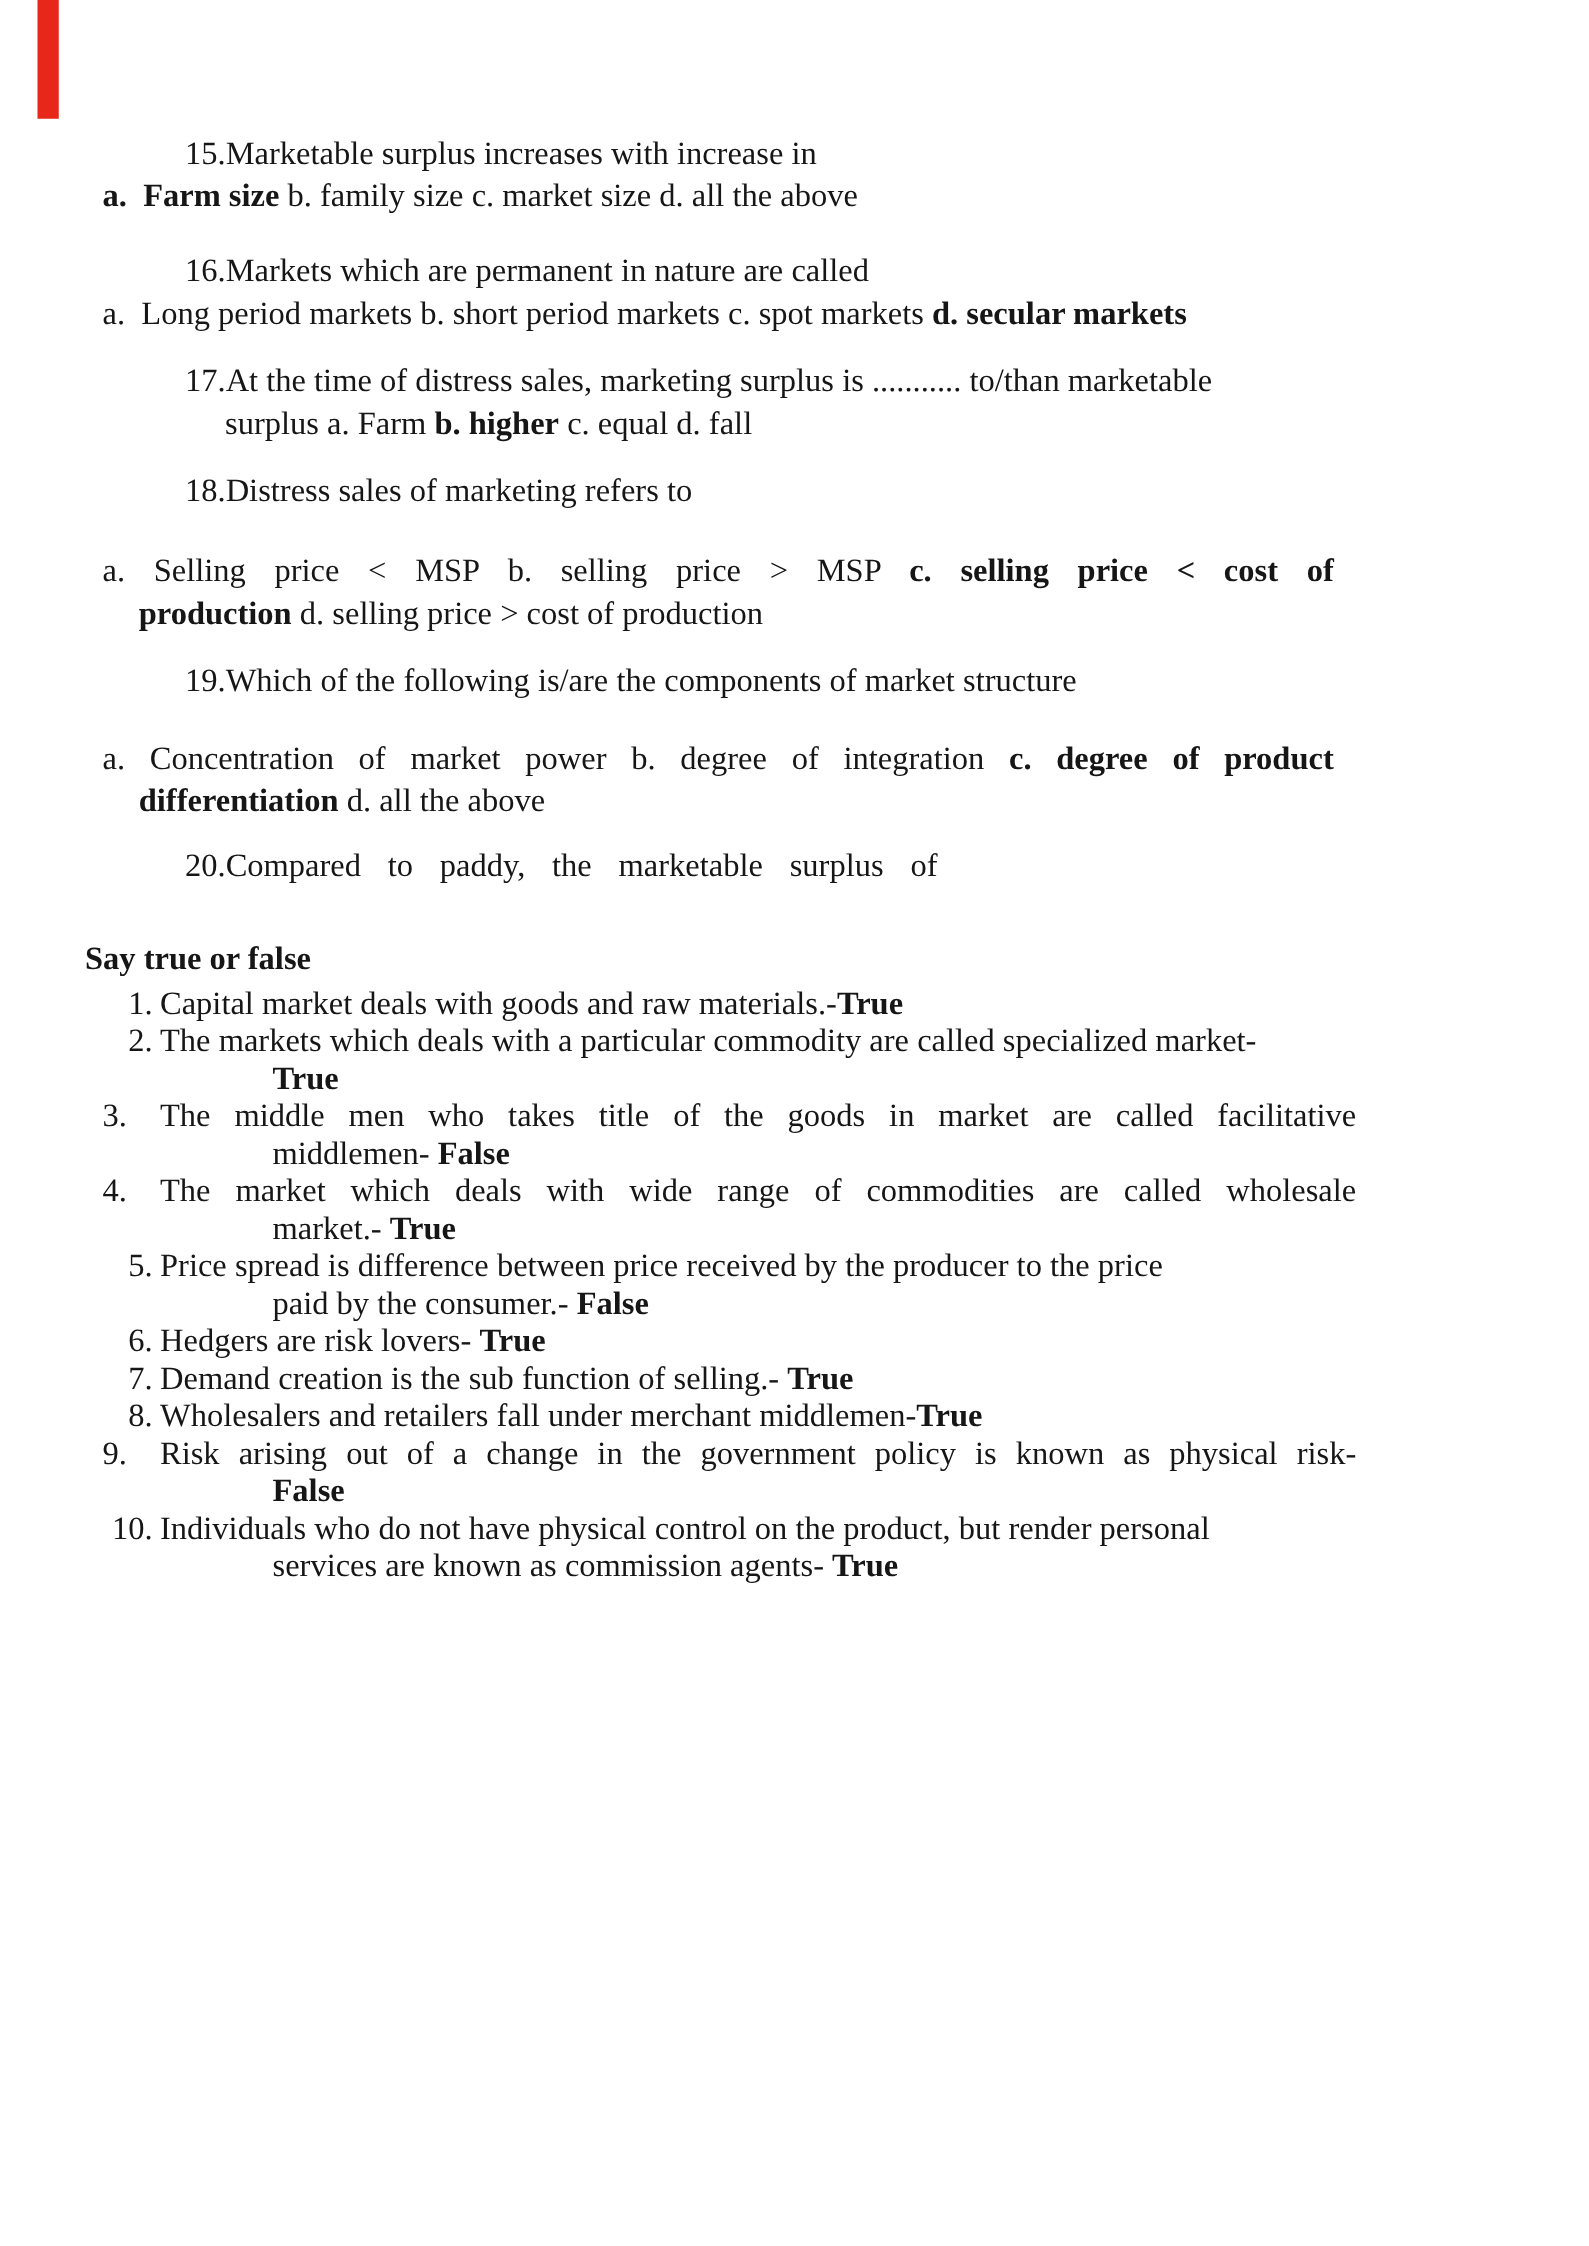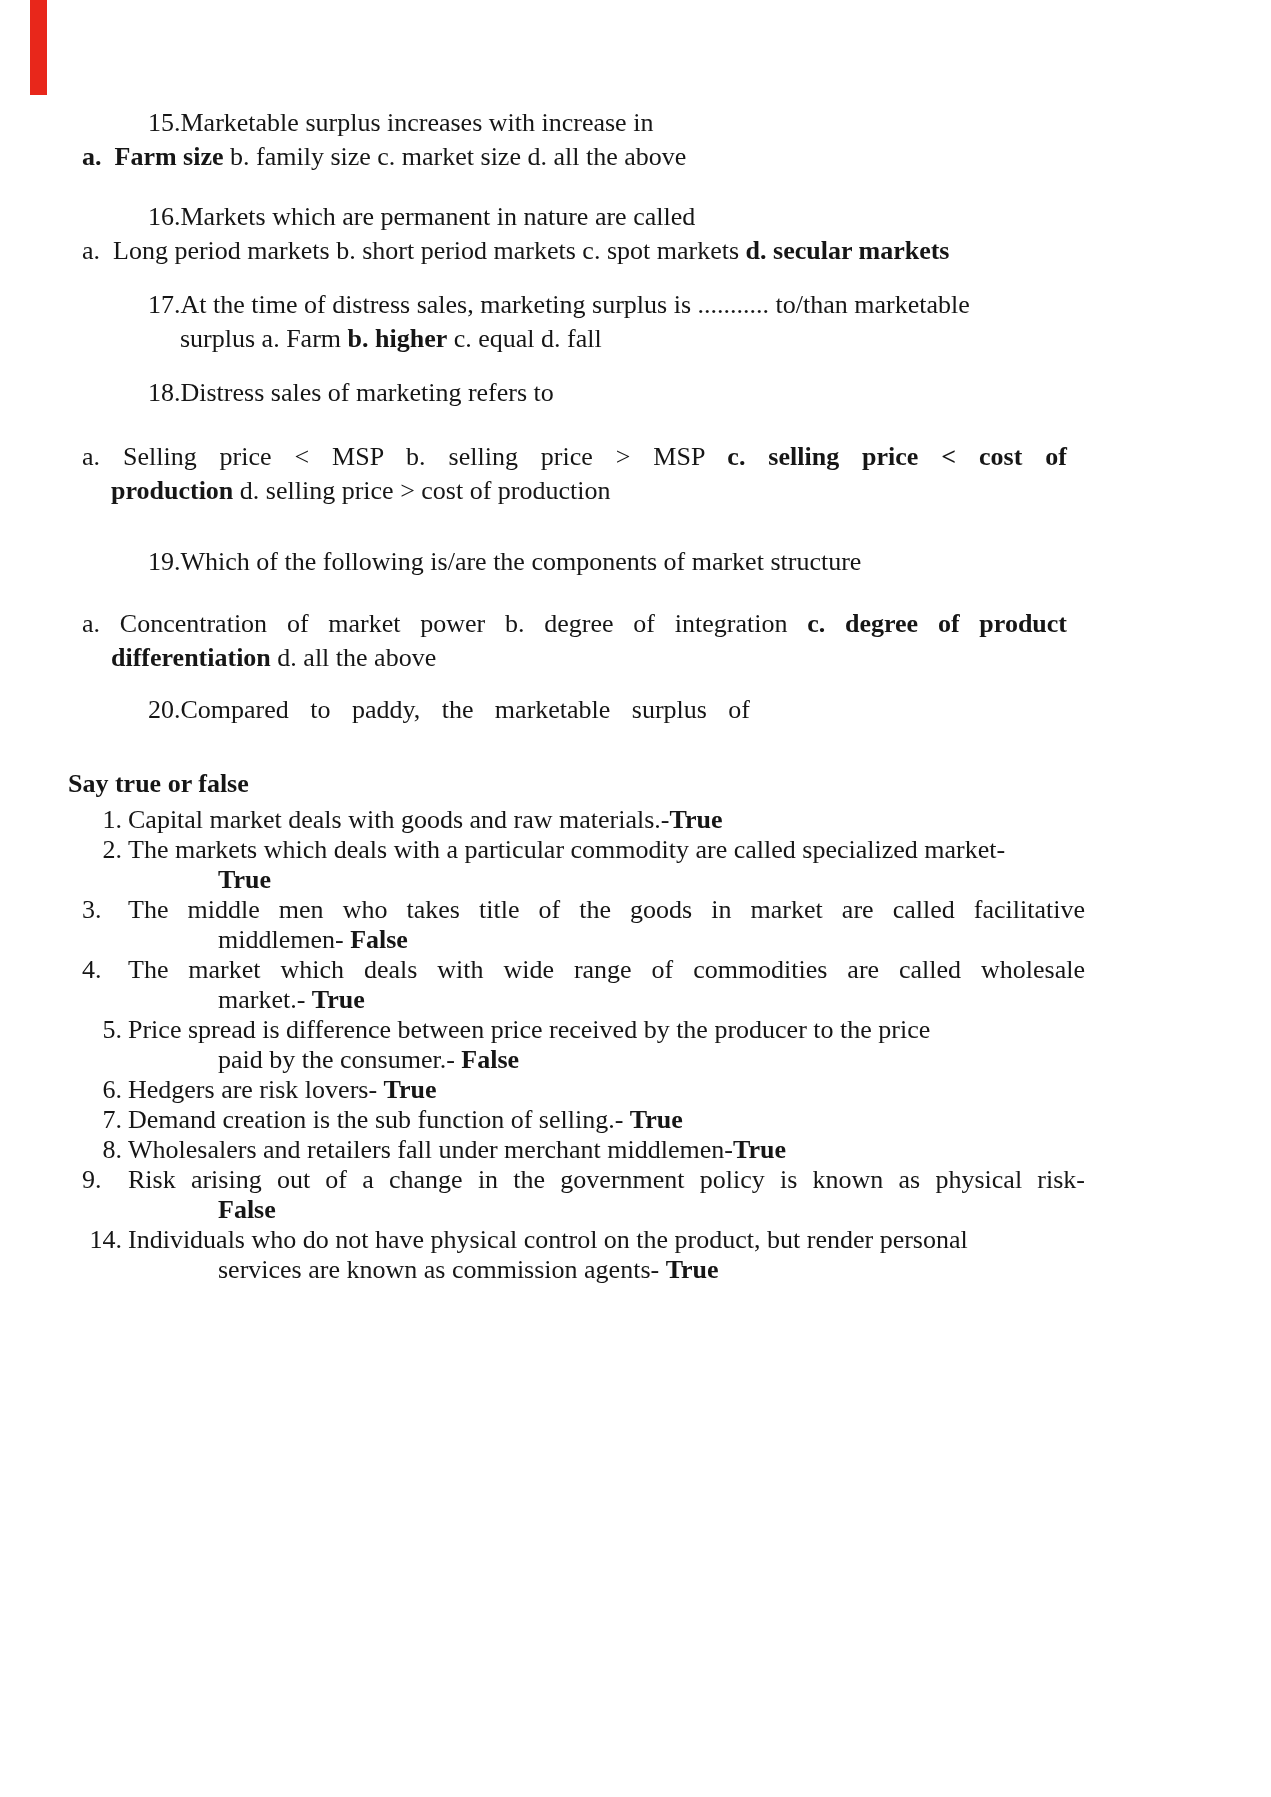--- a/index.html
+++ b/index.html
@@ -44,21 +44,21 @@
       <div class="ln q"><span class="qnum">17.</span><span>At the time of distress sales, marketing surplus is ........... to/than marketable</span></div>
       <div class="ln qc"><span>surplus a. Farm </span><b>b. higher</b><span> c. equal d. fall</span></div>
     </div>
     <div class="block" style="margin-top: 20px;">
       <div class="ln q"><span class="qnum">18.</span><span>Distress sales of marketing refers to</span></div>
     </div>
     <div class="block" style="margin-top: 30px;">
       <div class="ln opt just"><span>a. Selling price &lt; MSP b. selling price &gt; MSP </span><b>c. selling price &lt; cost of</b></div>
       <div class="ln optc"><b>production</b><span> d. selling price &gt; cost of production</span></div>
     </div>
-    <div class="block" style="margin-top: 37px;">
+    <div class="block" style="margin-top: 20px;">
       <div class="ln q"><span class="qnum">19.</span><span>Which of the following is/are the components of market structure</span></div>
     </div>
     <div class="block" style="margin-top: 28px;">
       <div class="ln opt just"><span>a. Concentration of market power b. degree of integration </span><b>c. degree of product</b></div>
       <div class="ln optc"><b>differentiation</b><span> d. all the above</span></div>
     </div>
     <div class="block" style="margin-top: 18px;">
       <div class="ln q just"><span class="qnum">20.</span><span>Compared to paddy, the marketable surplus of</span></div>
     </div>
     <div class="block" style="margin-top: 40px;">
@@ -72,16 +72,16 @@
       <div class="ln tfc"><span>middlemen- </span><b>False</b></div>
       <div class="ln tf just"><span class="tfnum">4.</span><span>The market which deals with wide range of commodities are called wholesale</span></div>
       <div class="ln tfc"><span>market.- </span><b>True</b></div>
       <div class="ln tf"><span class="tfnum">5.</span><span>Price spread is difference between price received by the producer to the price</span></div>
       <div class="ln tfc"><span>paid by the consumer.- </span><b>False</b></div>
       <div class="ln tf"><span class="tfnum">6.</span><span>Hedgers are risk lovers- </span><b>True</b></div>
       <div class="ln tf"><span class="tfnum">7.</span><span>Demand creation is the sub function of selling.- </span><b>True</b></div>
       <div class="ln tf"><span class="tfnum">8.</span><span>Wholesalers and retailers fall under merchant middlemen-</span><b>True</b></div>
       <div class="ln tf just"><span class="tfnum">9.</span><span>Risk arising out of a change in the government policy is known as physical risk-</span></div>
       <div class="ln tfc"><b>False</b></div>
-      <div class="ln tf"><span class="tfnum">14.</span><span>Individuals who do not have physical control on the product, but render personal</span></div>
+      <div class="ln tf"><span class="tfnum">10.</span><span>Individuals who do not have physical control on the product, but render personal</span></div>
       <div class="ln tfc"><span>services are known as commission agents- </span><b>True</b></div>
     </div>
   </div>
 
 </body></html>

